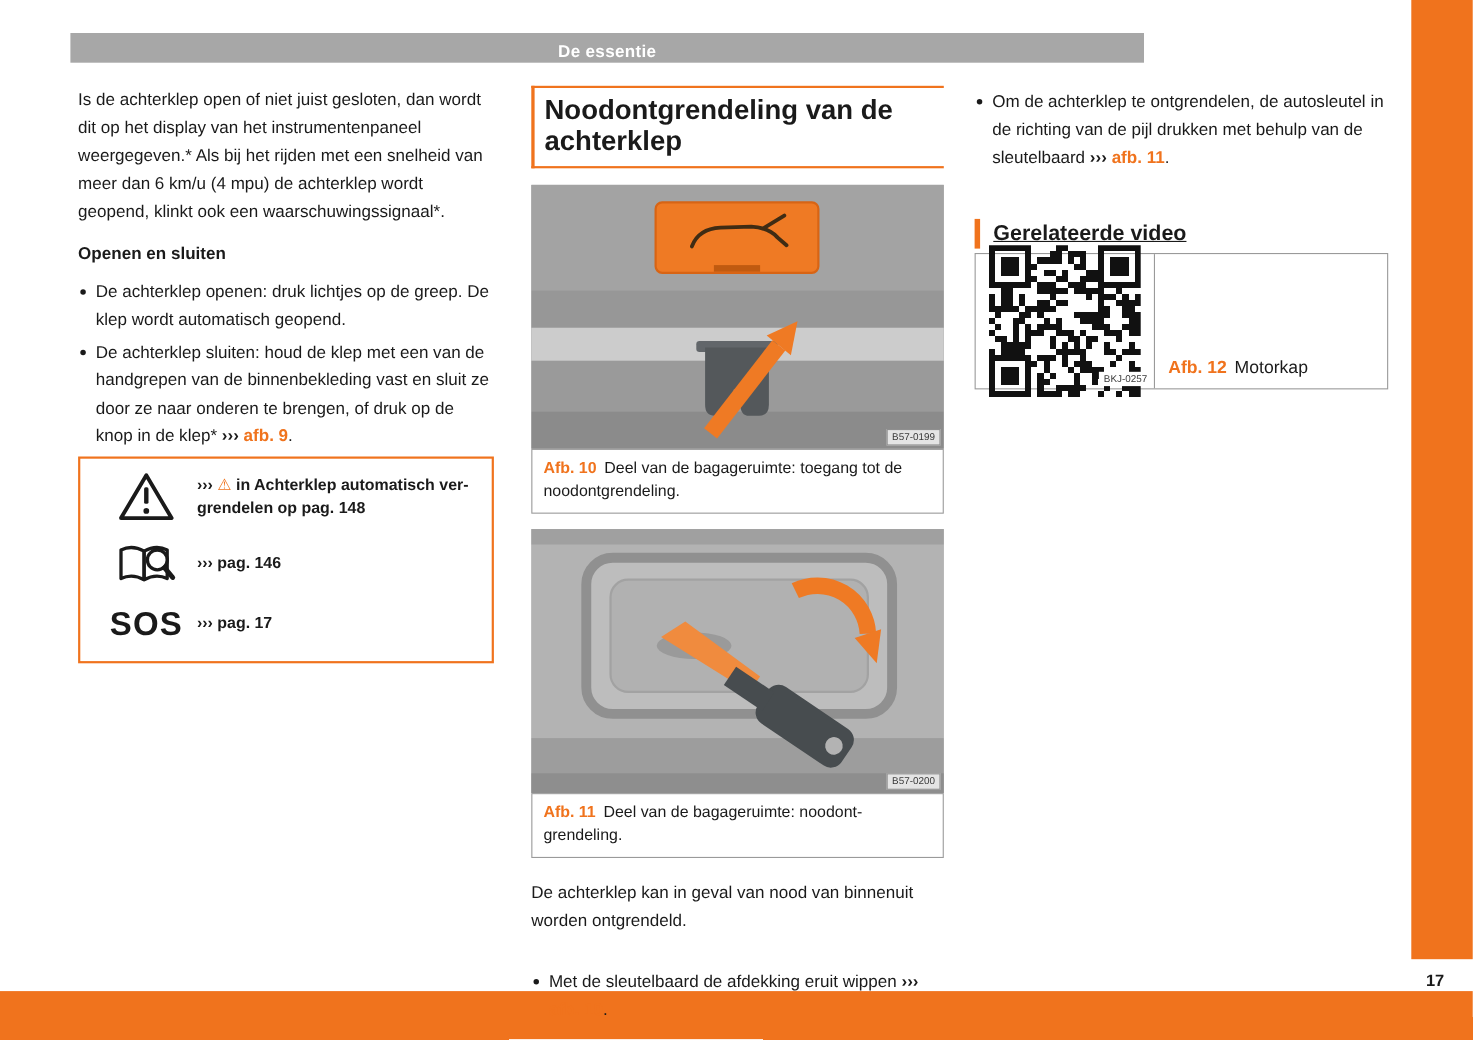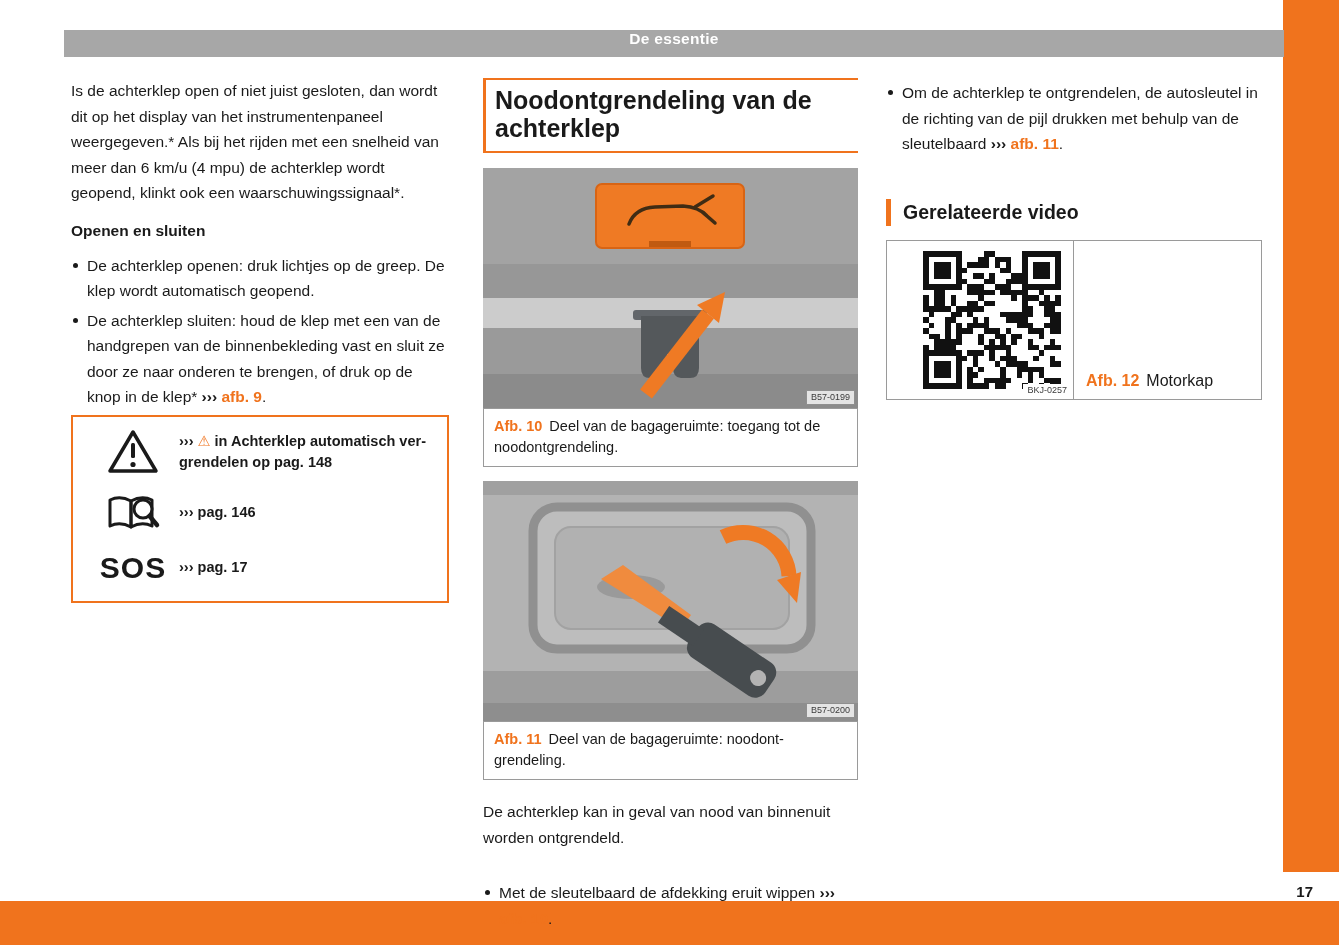--- a/index.html
+++ b/index.html
@@ -5,22 +5,22 @@
   :root{ --orange:#f0731d; --ink:#1a1a1a; --rule:#9a9a9a; }
   *{ margin:0; padding:0; box-sizing:border-box; }
   html,body{ background:#fff; }
   body{ width:1339px; height:945px; font-family:"Liberation Sans", sans-serif; color:var(--ink); }
   .page{ position:relative; width:1339px; height:945px; background:#fff; overflow:hidden; }
 
   .band-right{ position:absolute; top:0; right:0; width:56px; height:872px; background:var(--orange); }
   .band-bottom{ position:absolute; left:0; bottom:0; width:100%; height:44px; background:var(--orange); }
   .page-num{ position:absolute; top:883px; right:26px; font-weight:bold; font-size:15px; }
 
-  .header-bar{ position:absolute; left:64px; top:30px; width:1220px; height:27px; background:#a7a7a7;
-    color:#fff; font-weight:bold; font-size:15.5px; display:flex; align-items:flex-start; justify-content:center; letter-spacing:.3px; }
+  .header-bar{ position:absolute; left:64px; top:30px; width:976px; height:27px; background:#a7a7a7;
+    color:#fff; font-weight:bold; font-size:15.5px; display:flex; align-items:flex-end; justify-content:center; letter-spacing:.3px; }
 
   .col{ position:absolute; top:78px; }
   .col-left{ left:71px; width:378px; }
   .col-mid{ left:483px; width:375px; }
   .col-right{ left:886px; width:376px; }
 
   .body, .btext{ font-size:15.5px; line-height:25.5px; }
   h3.sub{ font-size:15.5px; margin:16px 0 13px; }
   .bullet{ display:flex; margin-top:12px; }
   .bullet.mt4{ margin-top:4px; }
@@ -45,22 +45,22 @@
   .figure + .figure{ margin-top:14px; }
   .fig-image{ position:relative; width:100%; height:240px; background:#b2b2b2; }
   .fig-image svg{ display:block; width:100%; height:100%; }
   .fig-code{ position:absolute; right:3px; bottom:3px; background:#e4e4e4; border:1px solid #8f8f8f;
     font-size:9px; line-height:13px; padding:0 4px; color:#3a3a3a; }
   .fig-caption{ border:1px solid var(--rule); padding:7px 10px 8px; font-size:14.5px; line-height:21px; }
   .fig-label{ color:var(--orange); font-weight:bold; margin-right:7px; }
   .para{ margin-top:19px; }
 
   .video-heading{ margin-top:42px; border-left:5px solid var(--orange); padding-left:12px;
-    font-size:19.5px; font-weight:bold; line-height:27px; }
-  .video-box{ margin-top:14px; border:1px solid var(--rule); height:160px; display:flex;padding-left:24px; }
+    font-size:19.5px; font-weight:bold; line-height:27px;text-decoration:underline; }
+  .video-box{ margin-top:4px; border:1px solid var(--rule); height:124px; display:flex; }
   .qr-pane{ flex:0 0 163px; border-right:1px solid var(--rule); position:relative;
     display:flex; align-items:center; justify-content:center; }
   .qr{ width:138px; height:138px; }
   .qr-pane .fig-code{ right:2px; bottom:2px; border:none; background:#fff; }
   .video-caption{ flex:1; display:flex; align-items:flex-end; padding:8px 12px 9px; font-size:16px; }
 </style>
 </head>
 <body>
 
 <div class="page">

